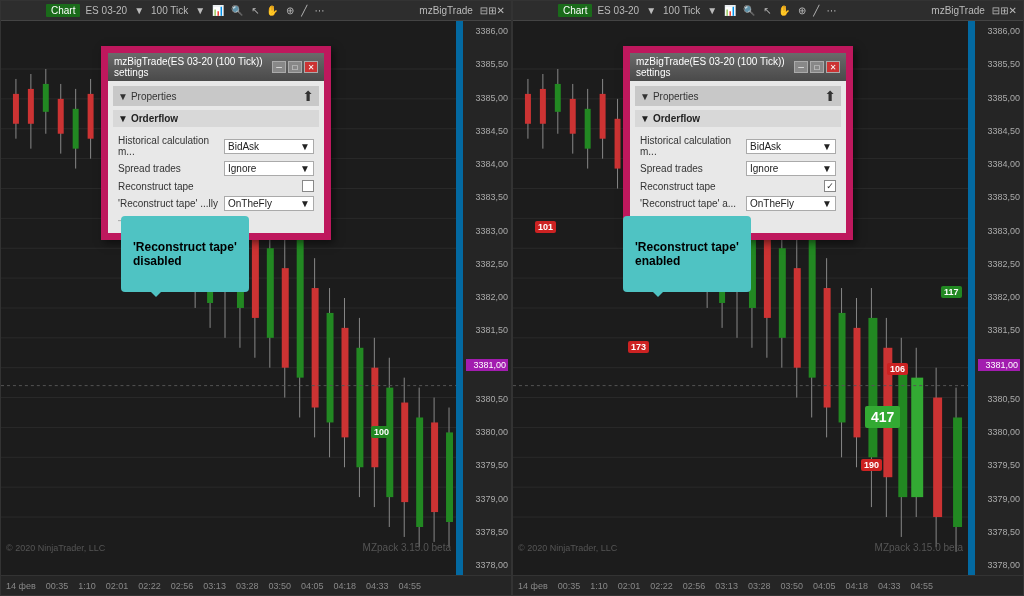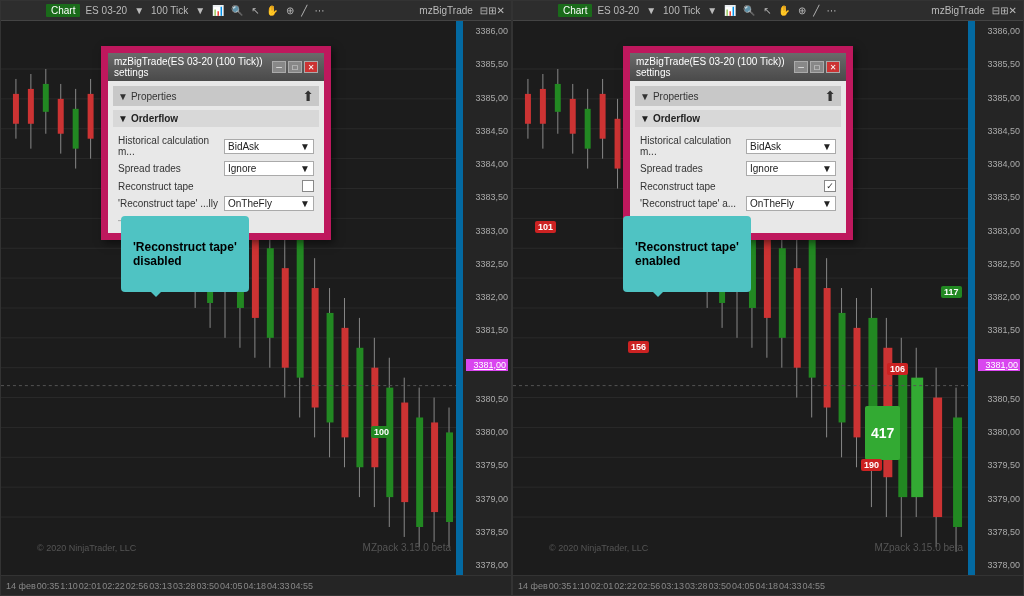--- a/index.html
+++ b/index.html
@@ -84,24 +84,23 @@
       color: #aaa;
     }
 
     .price-label {
       text-align: right;
       color: #aaa;
       font-size: 9px;
     }
 
     .price-label.highlighted {
-      background: #d946ef;
+      background: #a21caf;
       color: #fff;
       padding: 1px 2px;
-      text-decoration: underline;
     }
 
     
     .candles-area {
       position: absolute;
       left: 0;
       top: 0;
       right: 55px;
       bottom: 0;
     }
@@ -109,21 +108,21 @@
     
     .time-axis {
       height: 20px;
       background: #252525;
       border-top: 1px solid #333;
       display: flex;
       align-items: center;
       padding: 0 5px;
       font-size: 9px;
       color: #888;
-      gap: 1px;
+      gap: 10px;
       overflow: hidden;
     }
 
     
     .settings-dialog {
       position: absolute;
       top: 25px;
       left: 100px;
       width: 230px;
       background: #e8e8e8;
@@ -286,31 +285,30 @@
 
     .trade-marker.green {
       background: #228822;
       color: white;
     }
 
     .trade-marker.green-large {
       background: #33aa33;
       color: white;
       font-size: 14px;
-      padding: 19px 6px;
+      padding: 3px 6px;
     }
 
     
     .chart-footer {
       position: absolute;
       bottom: 22px;
       left: 5px;
       font-size: 9px;
       color: #555;
-      margin-left: 31px;
     }
 
     .watermark {
       position: absolute;
       bottom: 22px;
       right: 60px;
       font-size: 10px;
       color: #555;
     }
 
@@ -779,21 +777,21 @@
         <span>'Reconstruct tape'<br>enabled</span>
       </div>
 
       <div class="trade-marker green" style="left: 155px; top: 72px;">
         <span>100</span>
       </div>
       <div class="trade-marker red" style="left: 22px; top: 200px;">
         <span>101</span>
       </div>
       <div class="trade-marker red" style="left: 115px; top: 320px;">
-        <span>156</span>
+        <span>173</span>
       </div>
       <div class="trade-marker green" style="left: 428px; top: 265px;">
         <span>117</span>
       </div>
       <div class="trade-marker red" style="left: 374px; top: 342px;">
         <span>106</span>
       </div>
       <div class="trade-marker green-large" style="left: 352px; top: 385px;">
         <span>417</span>
       </div>

